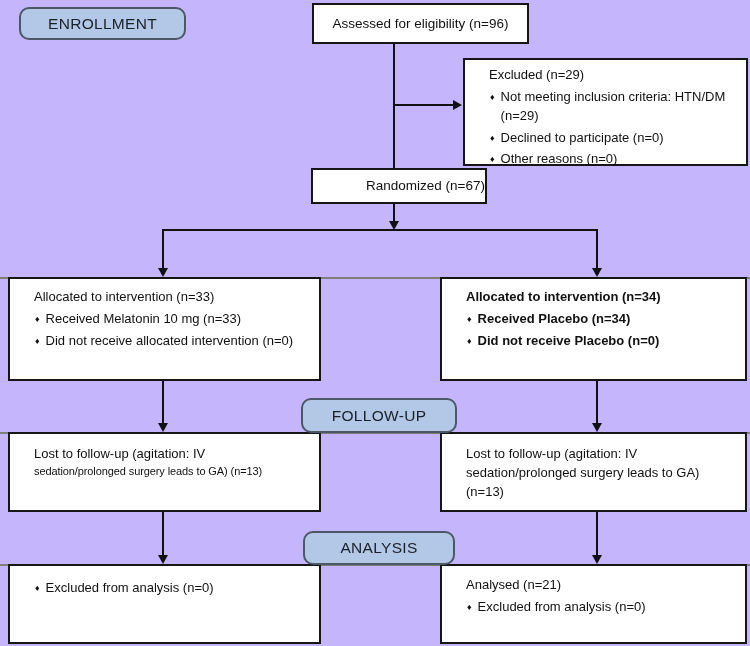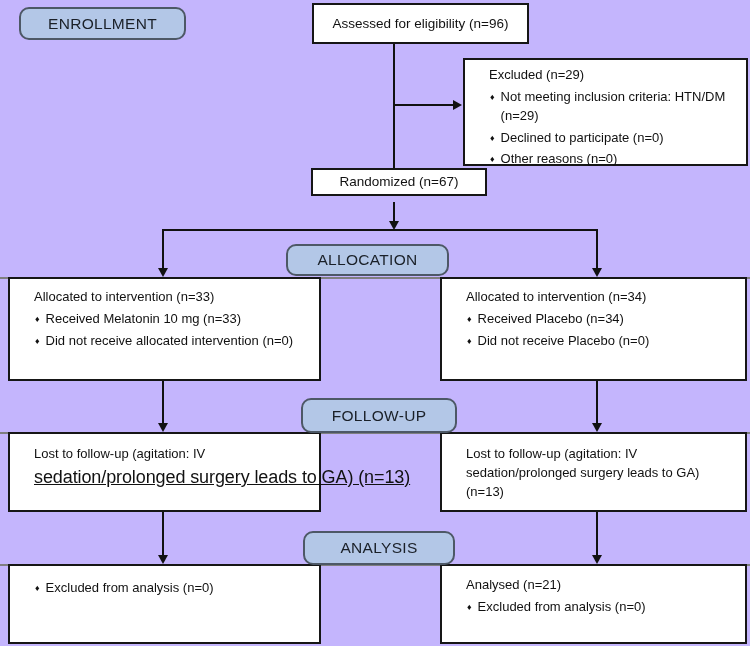--- a/index.html
+++ b/index.html
@@ -21,21 +21,21 @@
     position:absolute;background:#fff;border:2px solid var(--box-border,#161616);
     box-sizing:border-box;font-size:13px;line-height:1.45;z-index:3;
   }
   .box.center{display:flex;align-items:center;justify-content:center;font-size:13.5px;}
   .box .pad{padding:6px 9px 0 24px;}
   .box .title{margin:0 0 3px 0;}
   .li{display:flex;align-items:flex-start;margin-top:3px;}
   .diam{font-size:9px;line-height:18px;margin:0 6px 0 1px;}
   .litext{flex:1;}
   .fline{white-space:nowrap;}
-  .fline.tight{font-size:18px;letter-spacing:-0.1px;text-decoration:underline;}
+  .fline.tight{font-size:11px;letter-spacing:-0.1px;}
   
   .vline{position:absolute;width:2px;background:var(--arrow,#111);z-index:2;}
   .hline{position:absolute;height:2px;background:var(--arrow,#111);z-index:2;}
   .arr-down{position:absolute;width:0;height:0;border-left:5px solid transparent;
     border-right:5px solid transparent;border-top:9px solid var(--arrow,#111);z-index:4;}
   .arr-right{position:absolute;width:0;height:0;border-top:5px solid transparent;
     border-bottom:5px solid transparent;border-left:9px solid var(--arrow,#111);z-index:4;}
 </style>
 </head>
 <body>
@@ -63,21 +63,20 @@
   <div class="arr-down" style="left:158px;top:423px;"></div>
   <div class="vline" style="left:596px;top:380px;height:44px;"></div>
   <div class="arr-down" style="left:592px;top:423px;"></div>
 
   <div class="vline" style="left:162px;top:511px;height:45px;"></div>
   <div class="arr-down" style="left:158px;top:555px;"></div>
   <div class="vline" style="left:596px;top:511px;height:45px;"></div>
   <div class="arr-down" style="left:592px;top:555px;"></div>
 
   <div class="pill" style="left:19px;top:7px;width:167px;height:33px;">ENROLLMENT</div>
-  <div class="pill" style="left:286px;top:244px;width:163px;height:32px;">ALLOCATION</div>
   <div class="pill" style="left:301px;top:398px;width:156px;height:35px;">FOLLOW-UP</div>
   <div class="pill" style="left:303px;top:531px;width:152px;height:34px;">ANALYSIS</div>
 
   <div class="box center" style="left:275px;top:3px;width:217px;height:41px;margin-left:37px;">
     <span>Assessed for eligibility (n=96)</span>
   </div>
 
   <div class="box" style="left:463px;top:58px;width:285px;height:108px;">
     <div class="pad">
       <div class="title">Excluded (n=29)</div>
@@ -89,40 +88,40 @@
         <span class="diam">♦</span>
         <span class="litext">Declined to participate (n=0)</span>
       </div>
       <div class="li">
         <span class="diam">♦</span>
         <span class="litext">Other reasons (n=0)</span>
       </div>
     </div>
   </div>
 
-  <div class="box center" style="left:311px;top:168px;width:176px;height:28px;">
+  <div class="box center" style="left:311px;top:168px;width:176px;height:36px;justify-content:flex-end;">
     <span>Randomized (n=67)</span>
   </div>
 
   <div class="box" style="left:8px;top:277px;width:313px;height:104px;">
     <div class="pad" style="padding-top:9px;">
       <div class="title">Allocated to intervention (n=33)</div>
       <div class="li">
         <span class="diam">♦</span>
         <span class="litext">Received Melatonin 10 mg (n=33)</span>
       </div>
       <div class="li">
         <span class="diam">♦</span>
         <span class="litext">Did not receive allocated intervention (n=0)</span>
       </div>
     </div>
   </div>
 
   <div class="box" style="left:440px;top:277px;width:307px;height:104px;">
-    <div class="pad" style="padding-top:9px;">
+    <div class="pad" style="padding-top:9px;font-weight:bold;">
       <div class="title">Allocated to intervention (n=34)</div>
       <div class="li">
         <span class="diam">♦</span>
         <span class="litext">Received Placebo (n=34)</span>
       </div>
       <div class="li">
         <span class="diam">♦</span>
         <span class="litext">Did not receive Placebo (n=0)</span>
       </div>
     </div>

